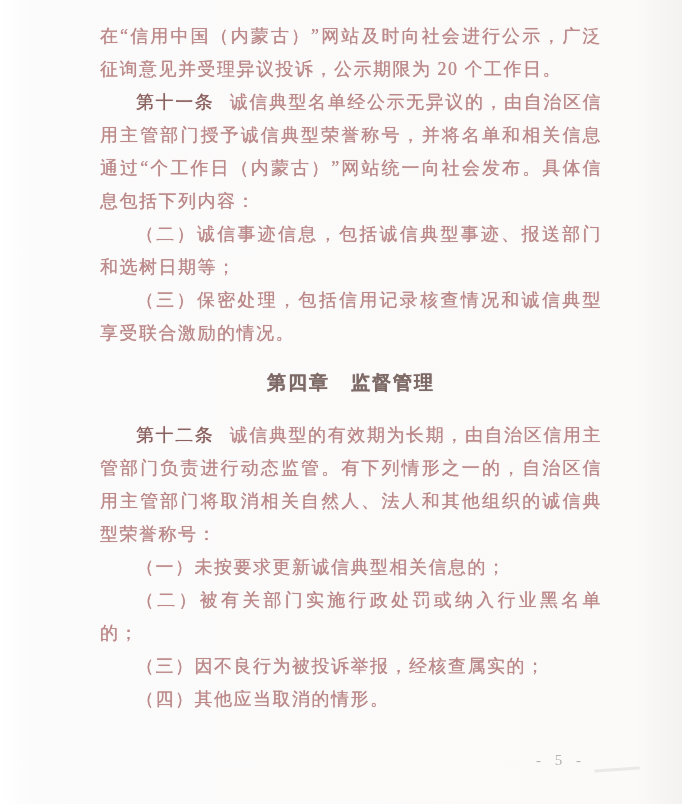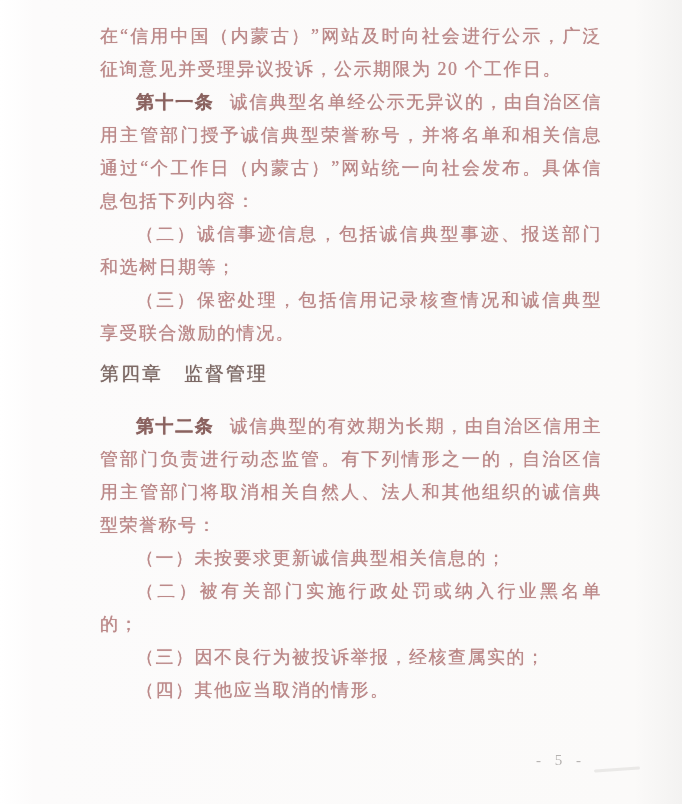--- a/index.html
+++ b/index.html
@@ -19,31 +19,32 @@
     color: #bc8a8a;
     text-align: justify;
     text-shadow: 0 0 0.7px currentColor;
   }
   .para {
     margin: 0;
     text-indent: 2em;
   }
   .para.cont { text-indent: 0; }
   .art {
-    font-weight: bold;
+    font-weight: normal;
     color: #8a625f;
     margin-right: 0.85em;
   }
   .chapter {
     font-size: 19px;
-    font-weight: normal;
+    font-weight: bold;
     color: #7d6a66;
+    text-align: center;
     text-indent: 0;
     letter-spacing: 2px;
-    margin: 7px 0 20px 0;
+    margin: 16px 0 20px 0;
     line-height: 33px;
   }
   .pageno {
     position: absolute;
     top: 744px;
     right: 96px;
     font-size: 15px;
     letter-spacing: 5px;
     color: #b5b2b0;
     text-shadow: none;

